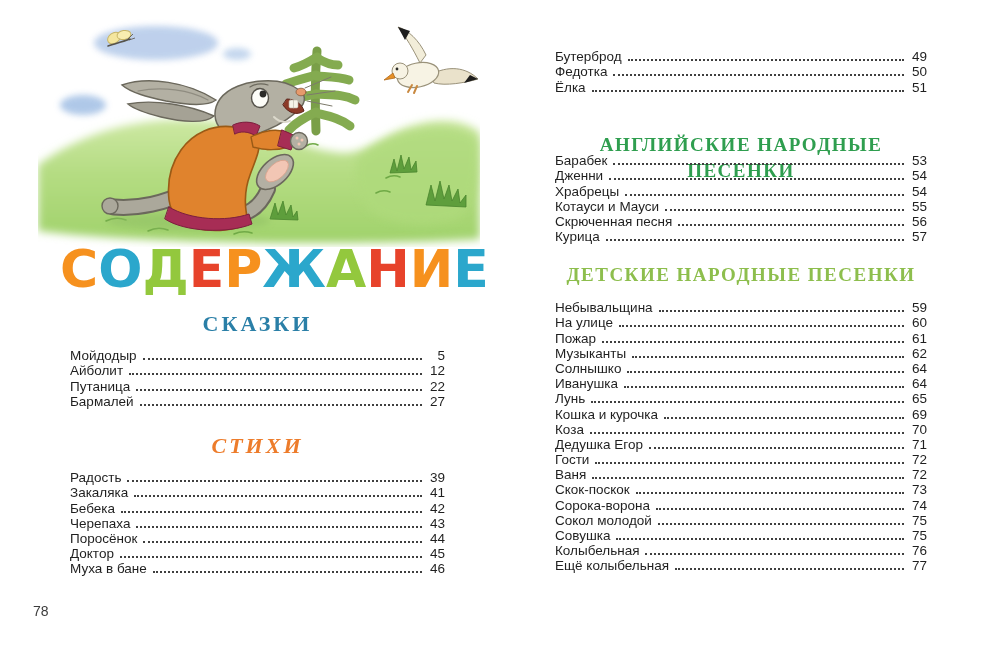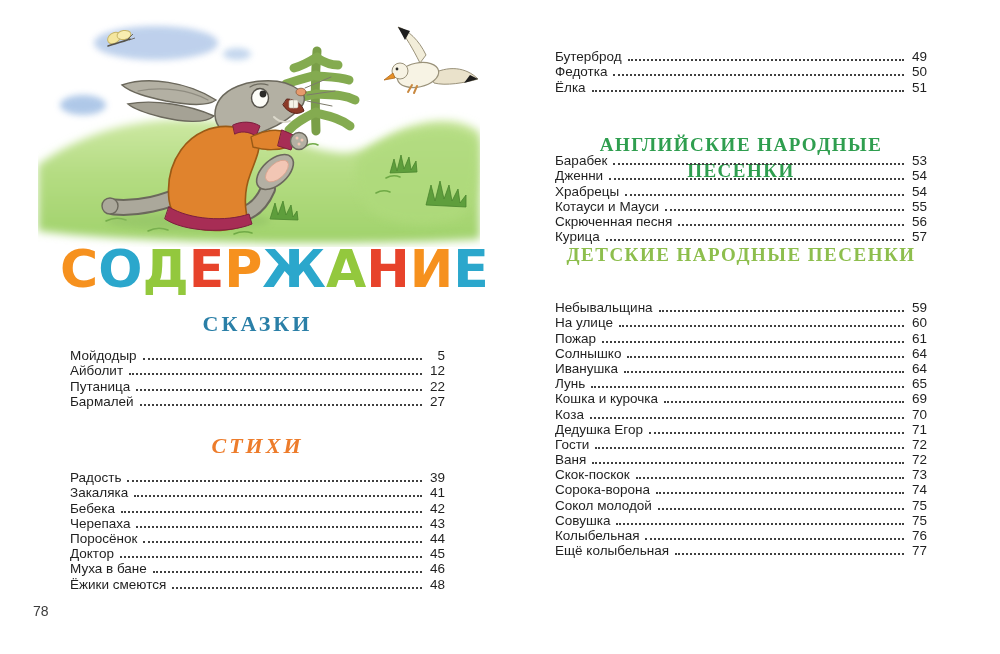--- a/index.html
+++ b/index.html
@@ -30,21 +30,21 @@
 
   #heading-skazki{top:311px;}
   #list-skazki{top:348px;}
   #heading-stihi{top:433px;}
   #list-stihi{top:470px;}
   .folio{position:absolute;left:33px;top:603px;font-size:14px;color:#3c3c3c;}
 
   #list-continuation{top:49px;}
   #heading-english{top:116px;}
   #list-english{top:153px;}
-  #heading-children{top:242px;}
+  #heading-children{top:262px;}
   #list-children{top:300px;}
 </style>
 </head>
 <body>
 
 <div class="spread">
 
   <div class="page left">
 
     <svg class="illustration" viewBox="0 0 442 234" xmlns="http://www.w3.org/2000/svg">
@@ -234,25 +234,20 @@
         <div class="toc-row">
           <span class="toc-title">Доктор</span>
           <span class="leader"></span>
           <span class="toc-page">45</span>
         </div>
         <div class="toc-row">
           <span class="toc-title">Муха в бане</span>
           <span class="leader"></span>
           <span class="toc-page">46</span>
         </div>
-        <div class="toc-row">
-          <span class="toc-title">Ёжики смеются</span>
-          <span class="leader"></span>
-          <span class="toc-page">48</span>
-        </div>
       </div>
 
     <div class="folio">78</div>
   </div>
 
   <div class="page right">
 
     <div class="toc-list" id="list-continuation">
         <div class="toc-row">
           <span class="toc-title">Бутерброд</span>
@@ -316,20 +311,25 @@
           <span class="toc-title">На улице</span>
           <span class="leader"></span>
           <span class="toc-page">60</span>
         </div>
         <div class="toc-row">
           <span class="toc-title">Пожар</span>
           <span class="leader"></span>
           <span class="toc-page">61</span>
         </div>
         <div class="toc-row">
+          <span class="toc-title">Музыканты</span>
+          <span class="leader"></span>
+          <span class="toc-page">62</span>
+        </div>
+        <div class="toc-row">
           <span class="toc-title">Солнышко</span>
           <span class="leader"></span>
           <span class="toc-page">64</span>
         </div>
         <div class="toc-row">
           <span class="toc-title">Иванушка</span>
           <span class="leader"></span>
           <span class="toc-page">64</span>
         </div>
         <div class="toc-row">

